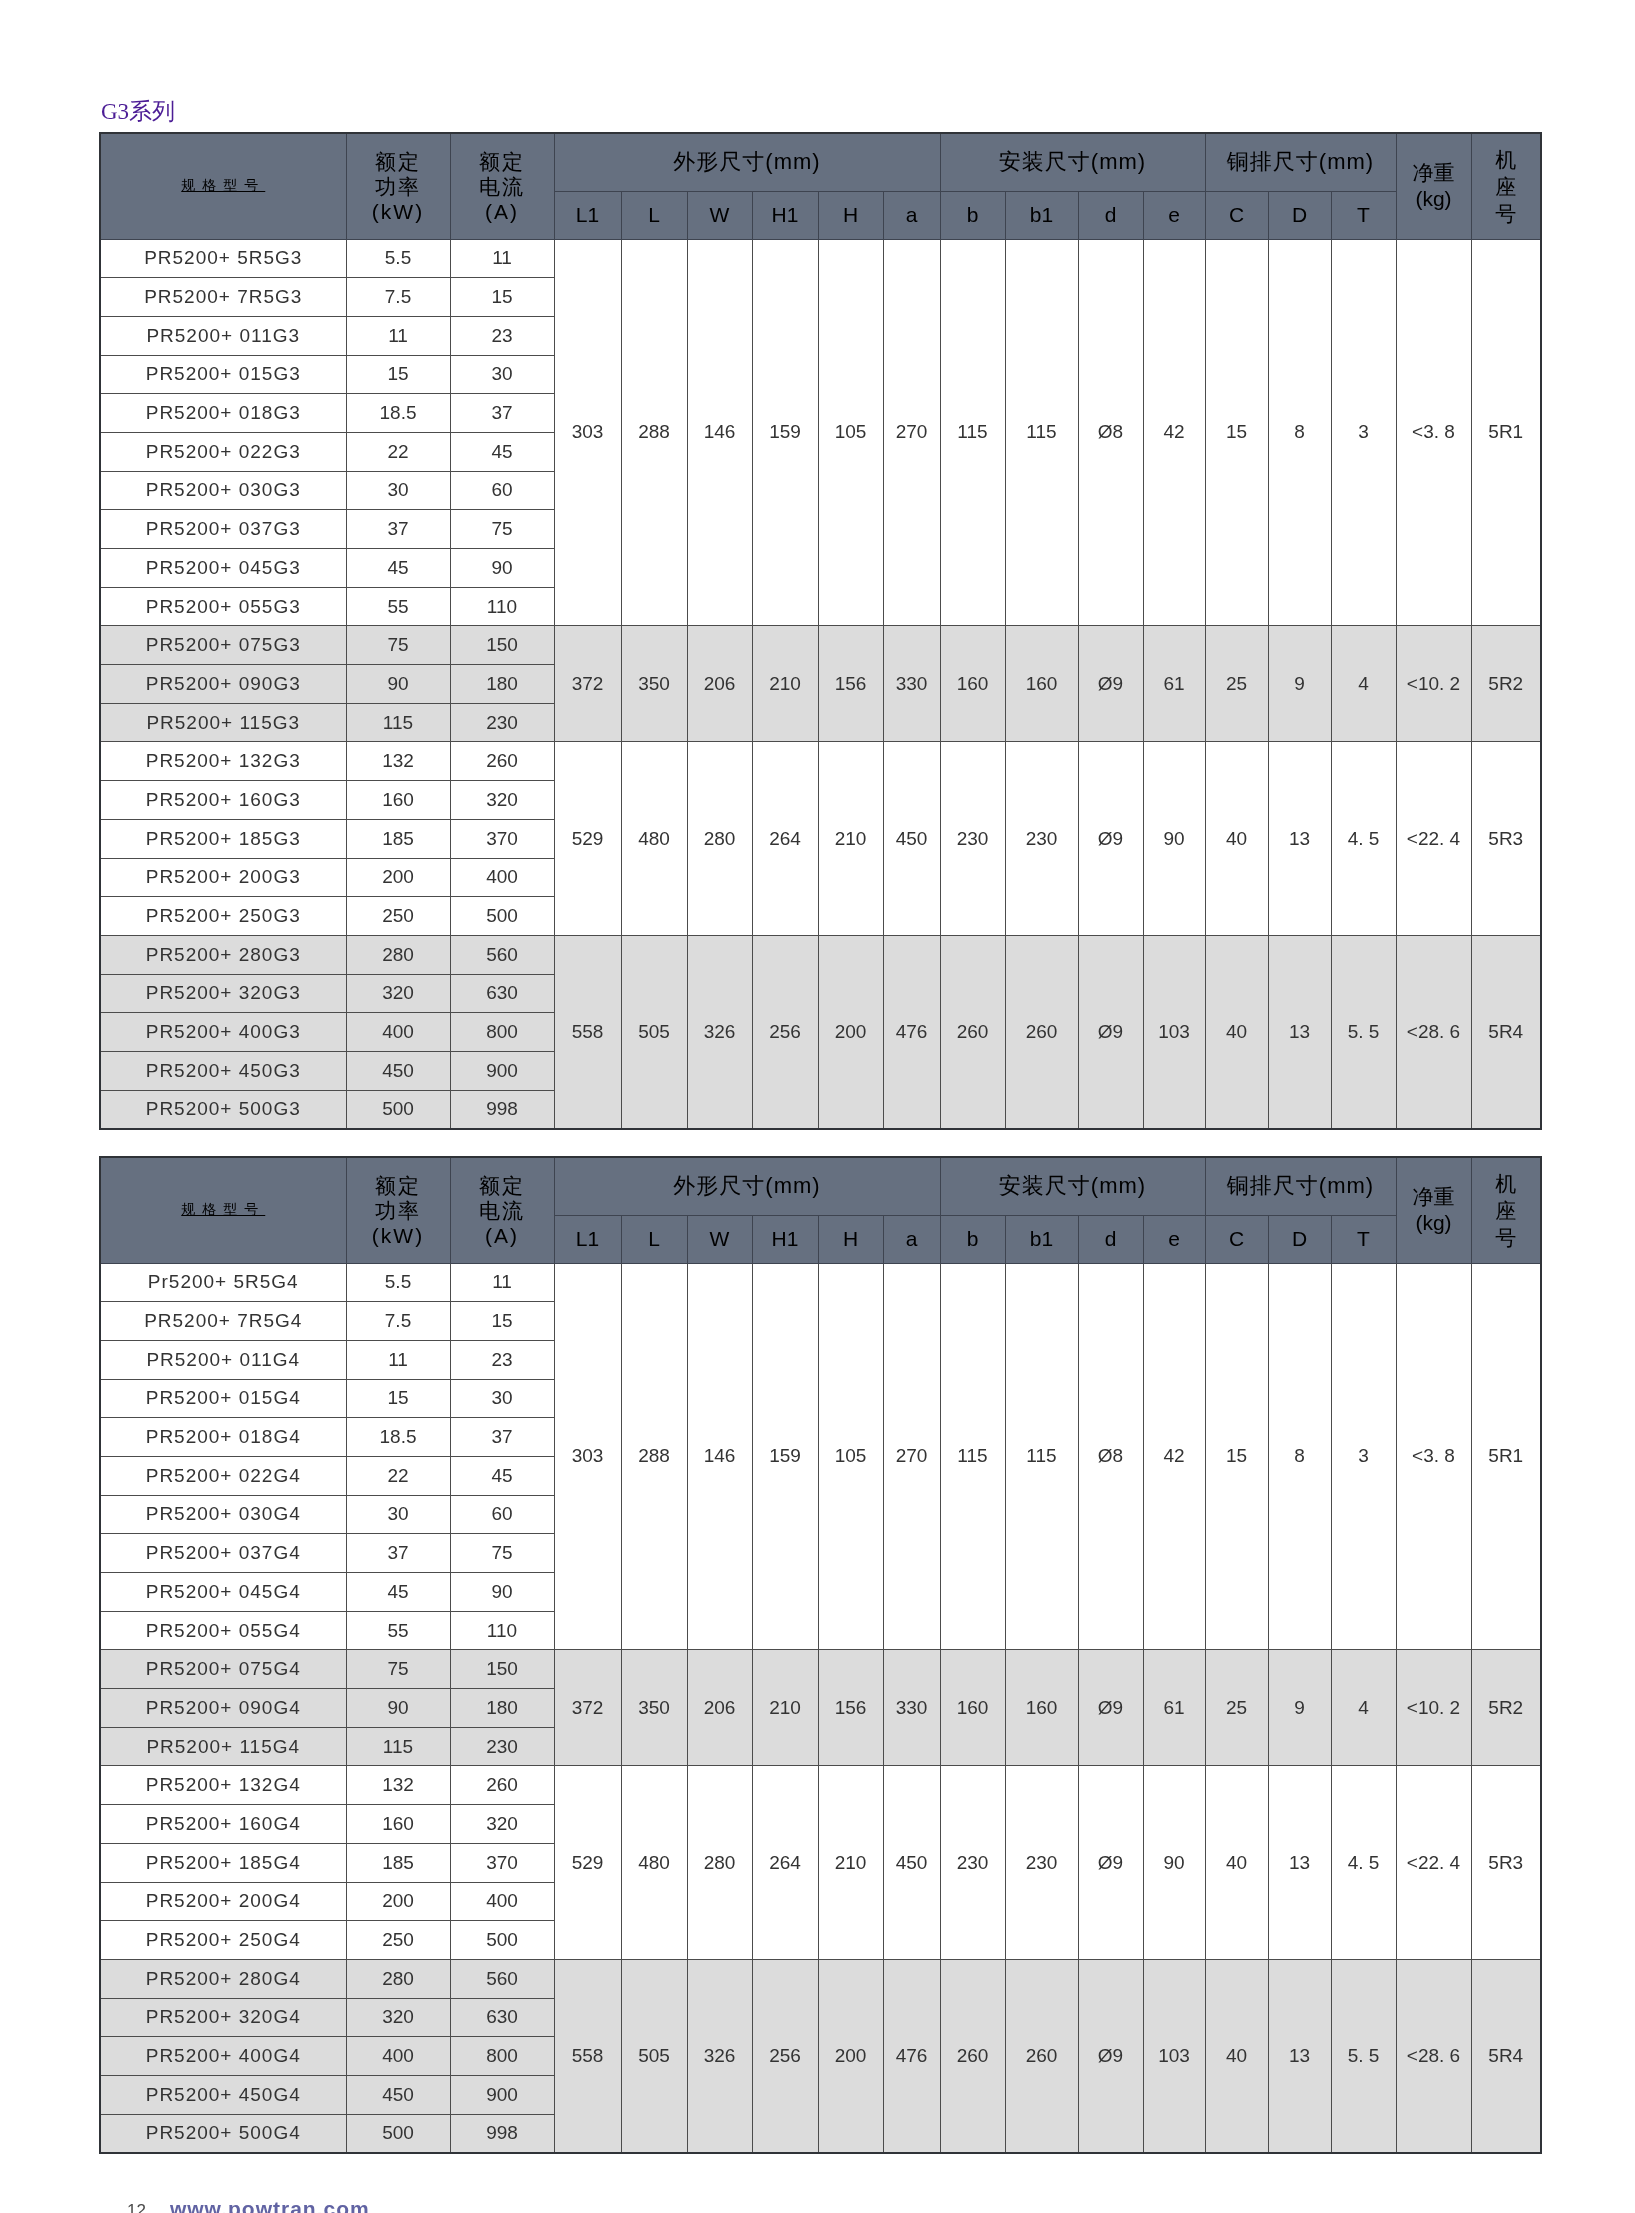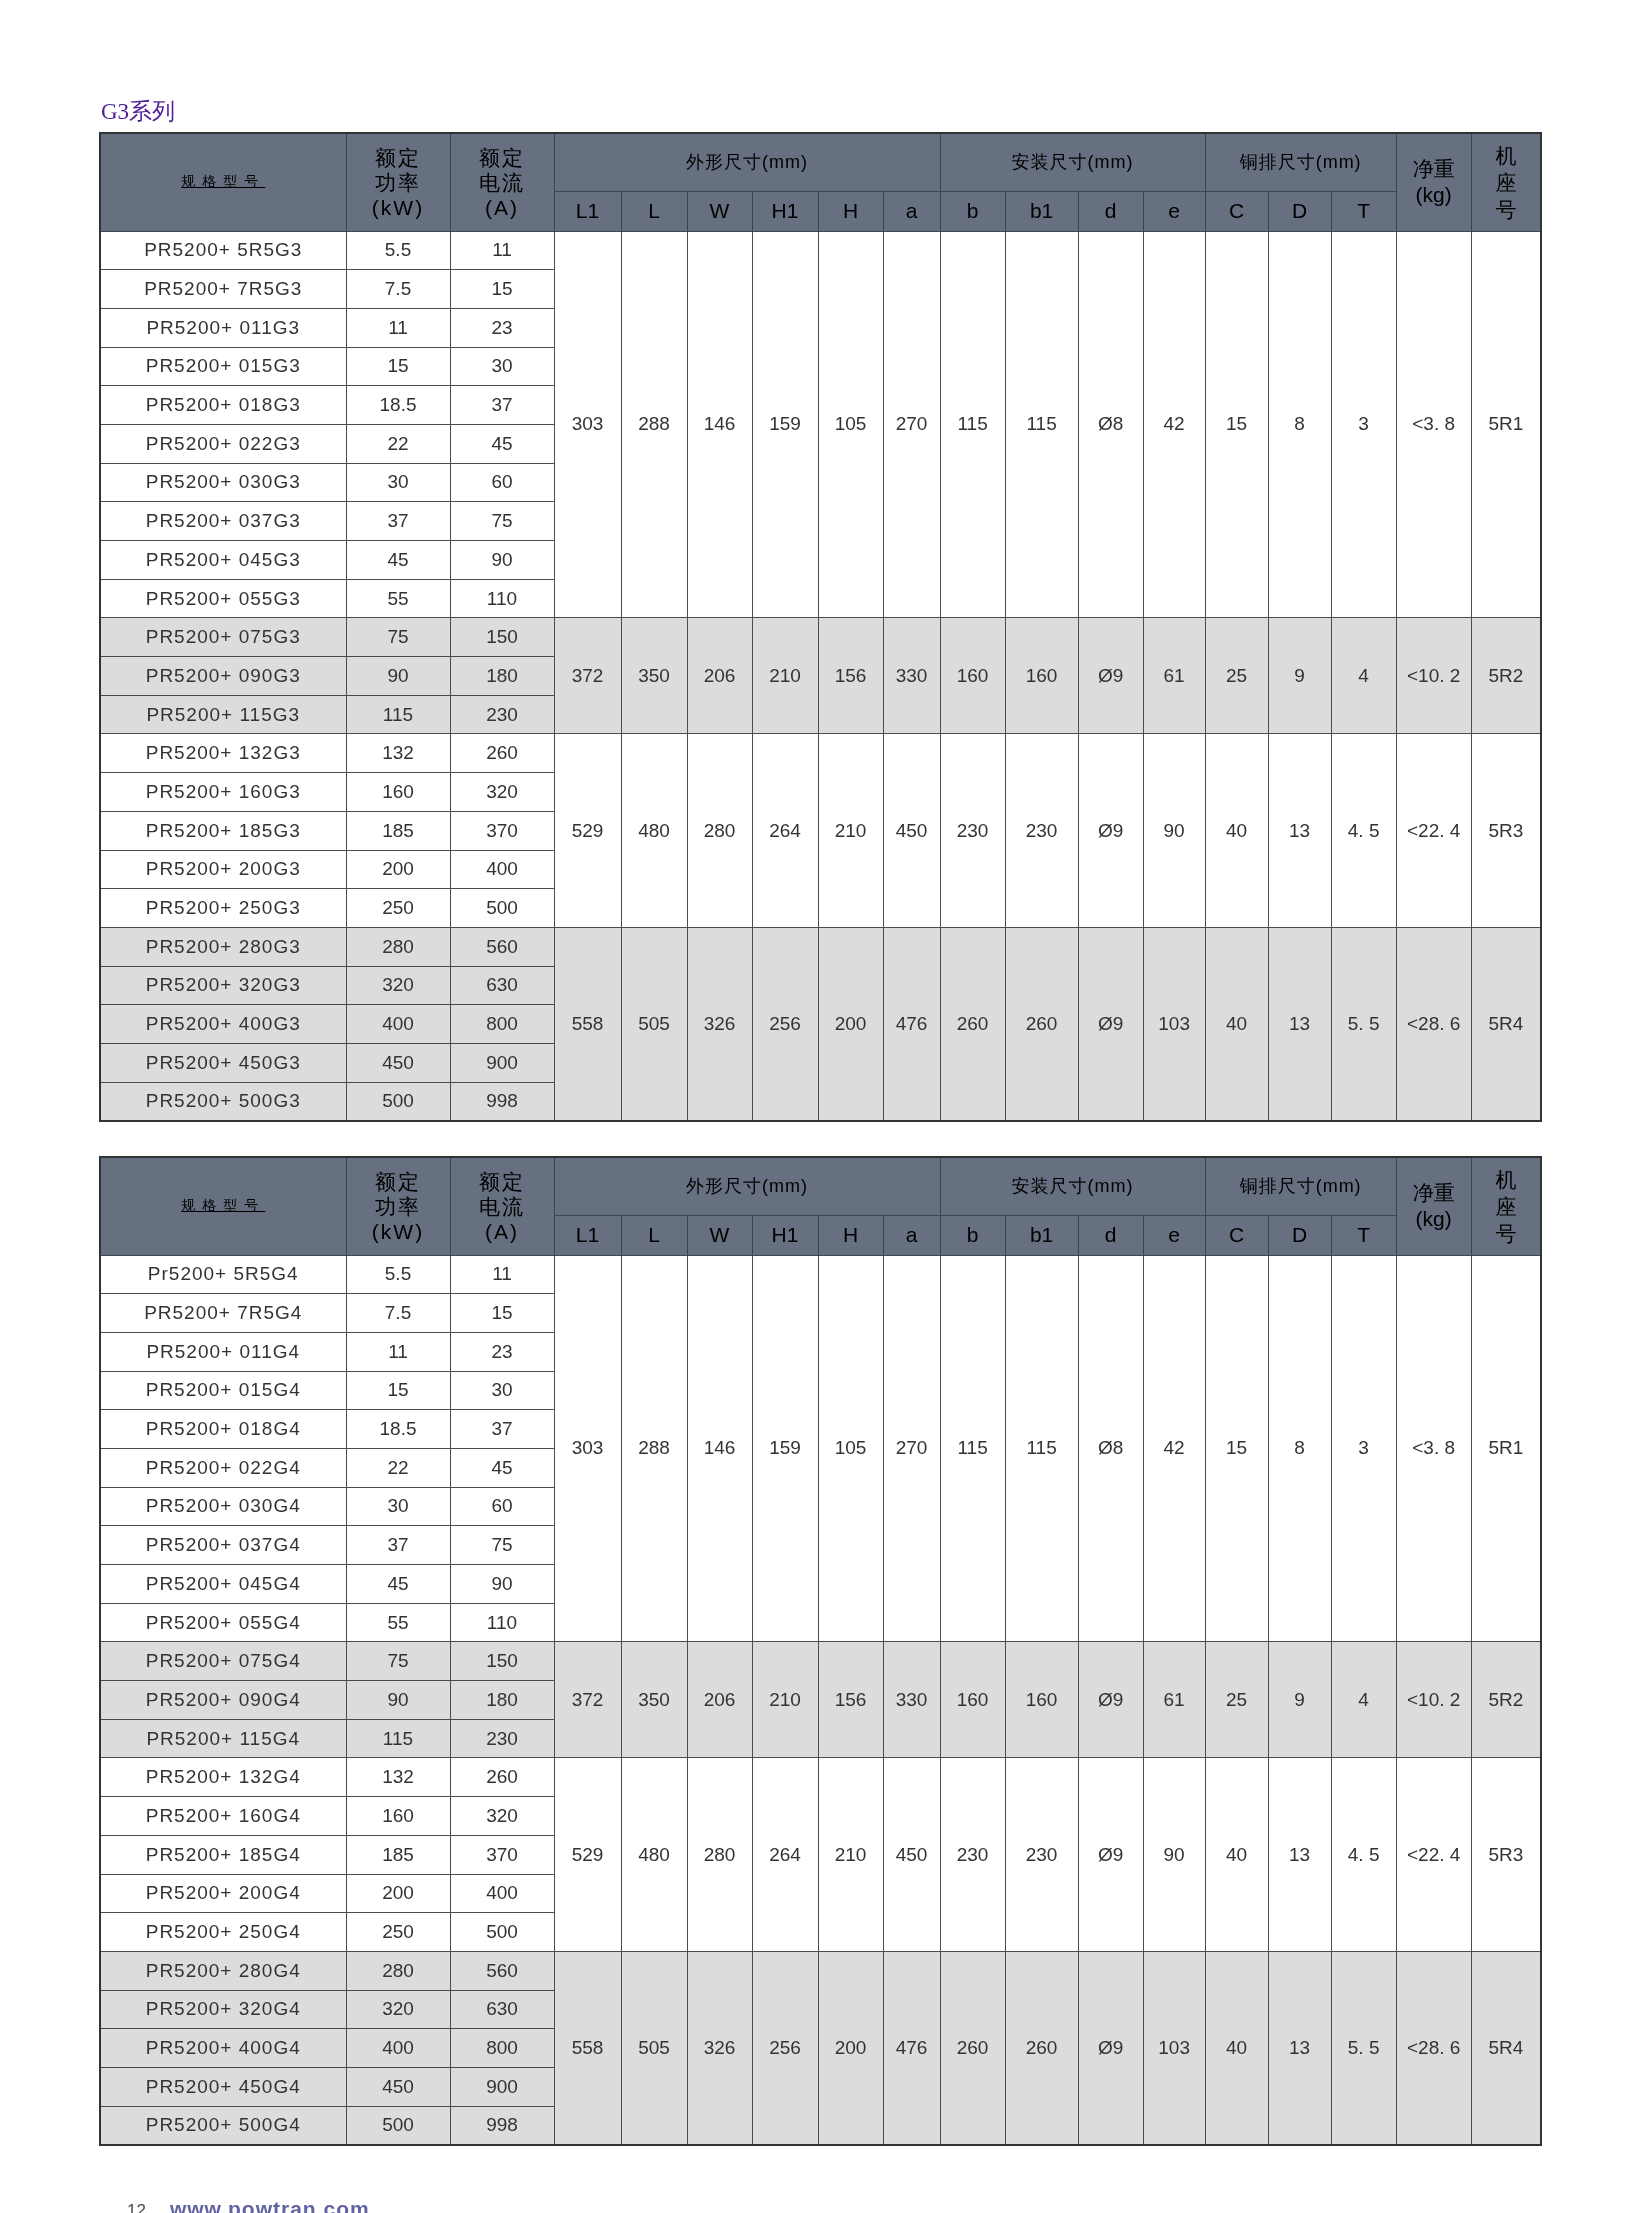--- a/index.html
+++ b/index.html
@@ -13,25 +13,25 @@
   .series-title{margin:0 0 6px 2px;font-family:"Liberation Serif",serif;font-weight:normal;
     font-size:23px;line-height:28px;color:#4c1d95;}
 
   table.spec{border-collapse:collapse;table-layout:fixed;width:1441px;
     border:2px solid #303338;}
 
   
   thead th{background:#667080;color:#000000;font-weight:normal;
     border:1px solid #3e4450;padding:0;vertical-align:middle;text-align:center;}
   tr.h1{height:58px;}
-  tr.h2{height:40px;}
+  tr.h2{height:48px;}
   .th-model{font-size:14px;letter-spacing:7px;text-decoration:underline;}
   .th-stack{font-size:21px;line-height:25px;letter-spacing:2px;}
   .th-stack div{white-space:nowrap;}
-  .th-group{font-size:18px;letter-spacing:1px;}
+  .th-group{font-size:22px;letter-spacing:1px;}
   .th-sub{font-size:21px;}
   .th-weight{font-size:21px;line-height:26px;}
   .th-frame{font-size:21px;line-height:27px;}
 
   
   tbody tr{height:38.7px;}
   tbody td{border:1px solid #4c4c4c;background:#ffffff;color:#333333;
     text-align:center;vertical-align:middle;padding:0;font-size:19px;}
   tbody tr.shaded td{background:#dcdcdc;}
   td.td-model{letter-spacing:1px;}

